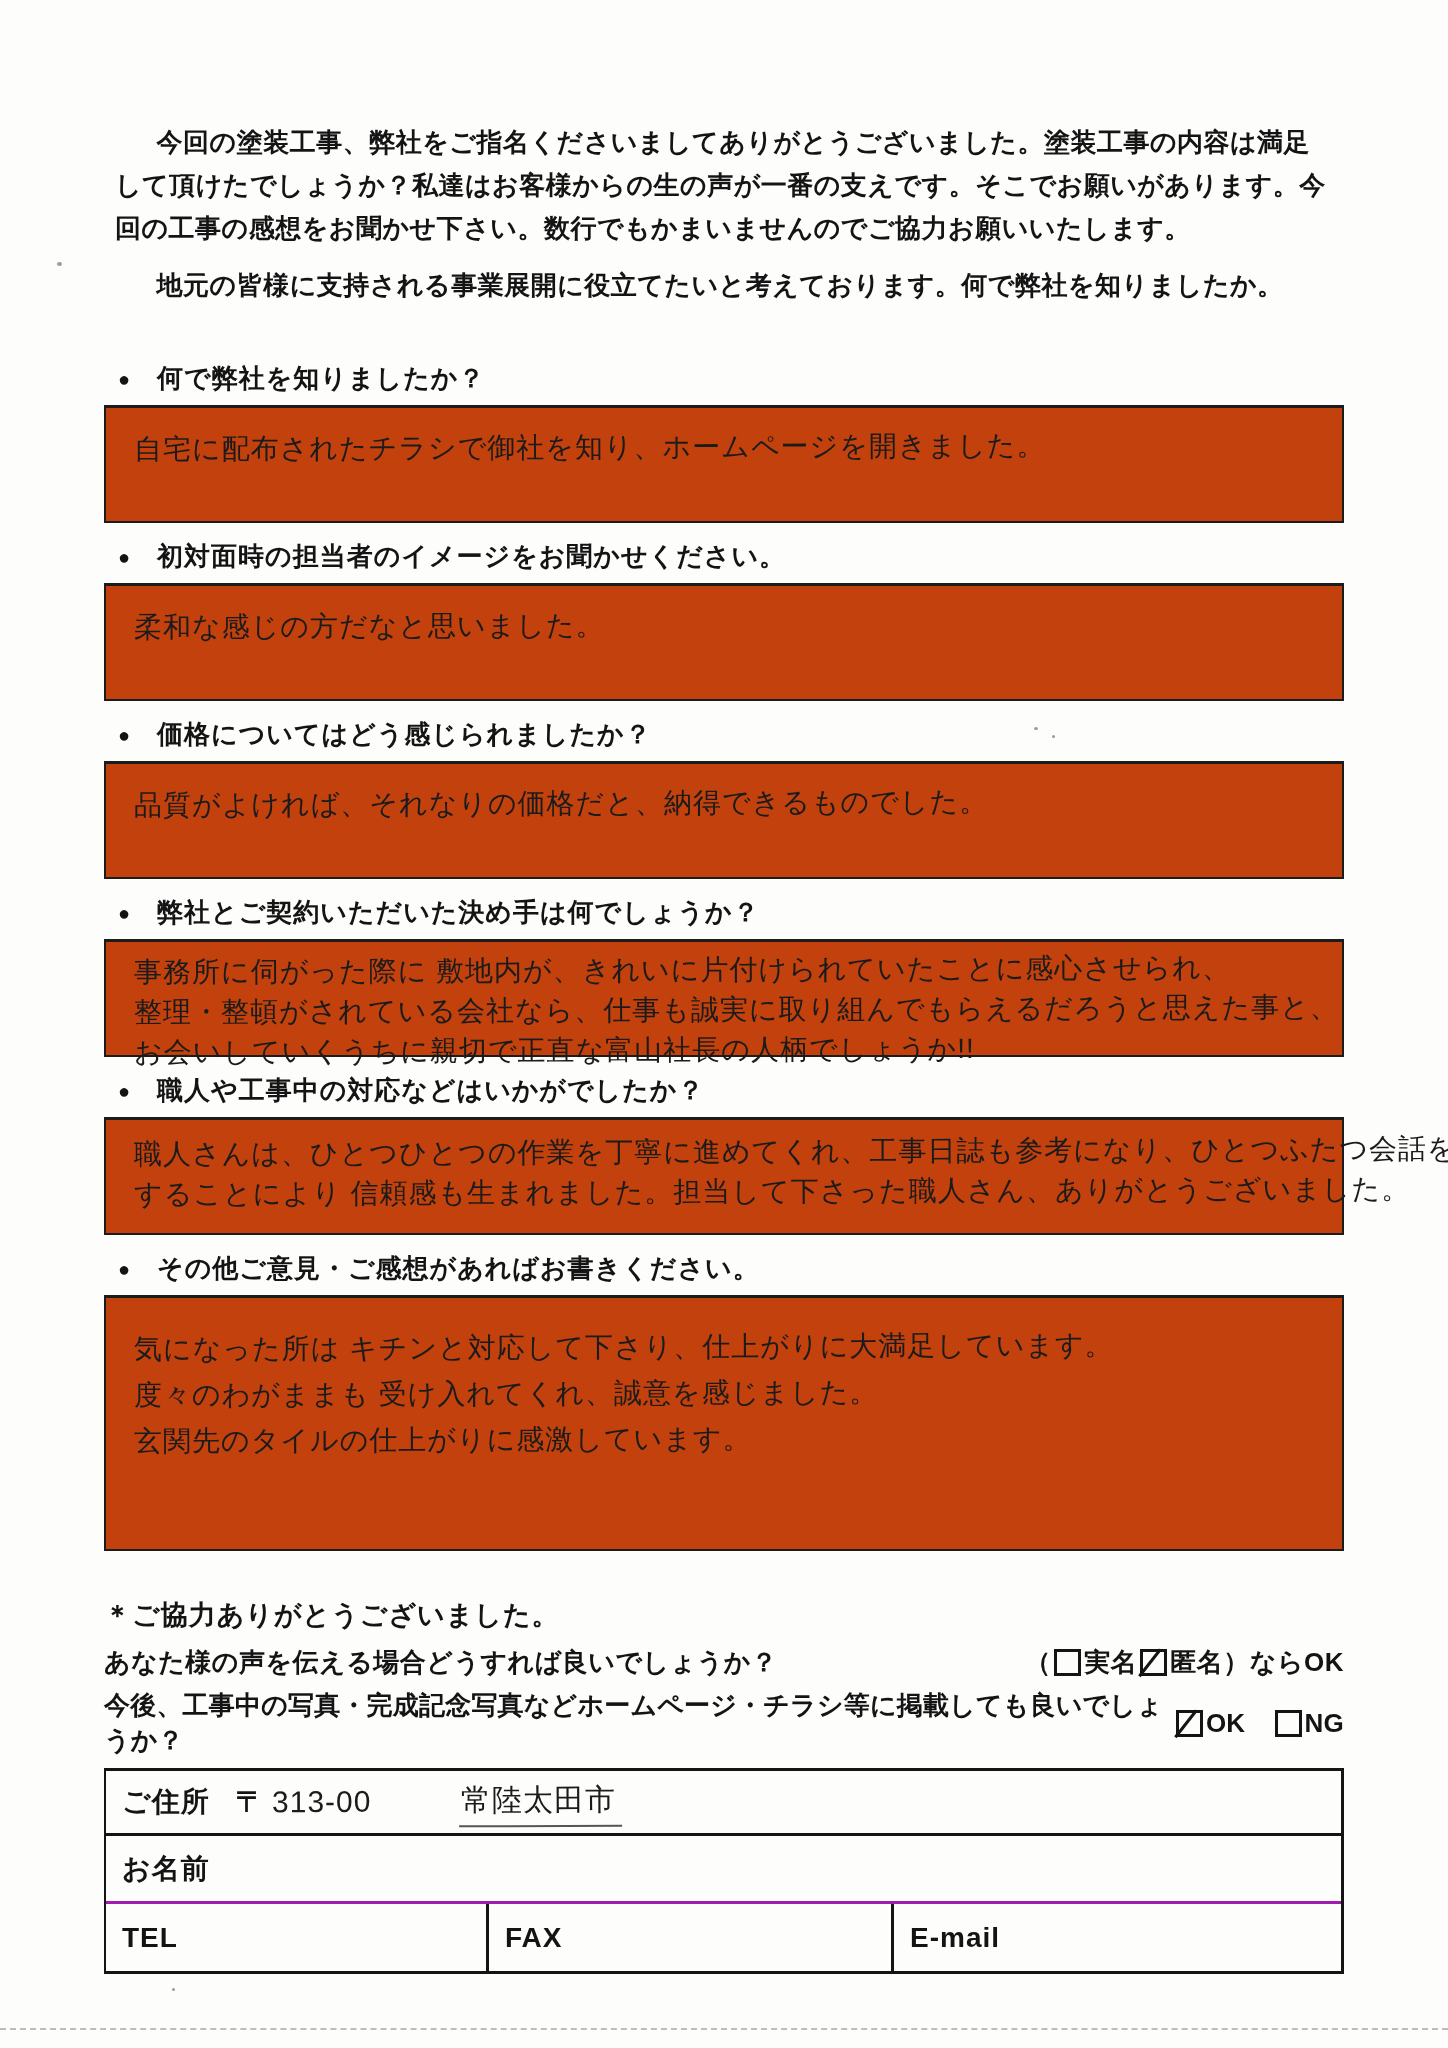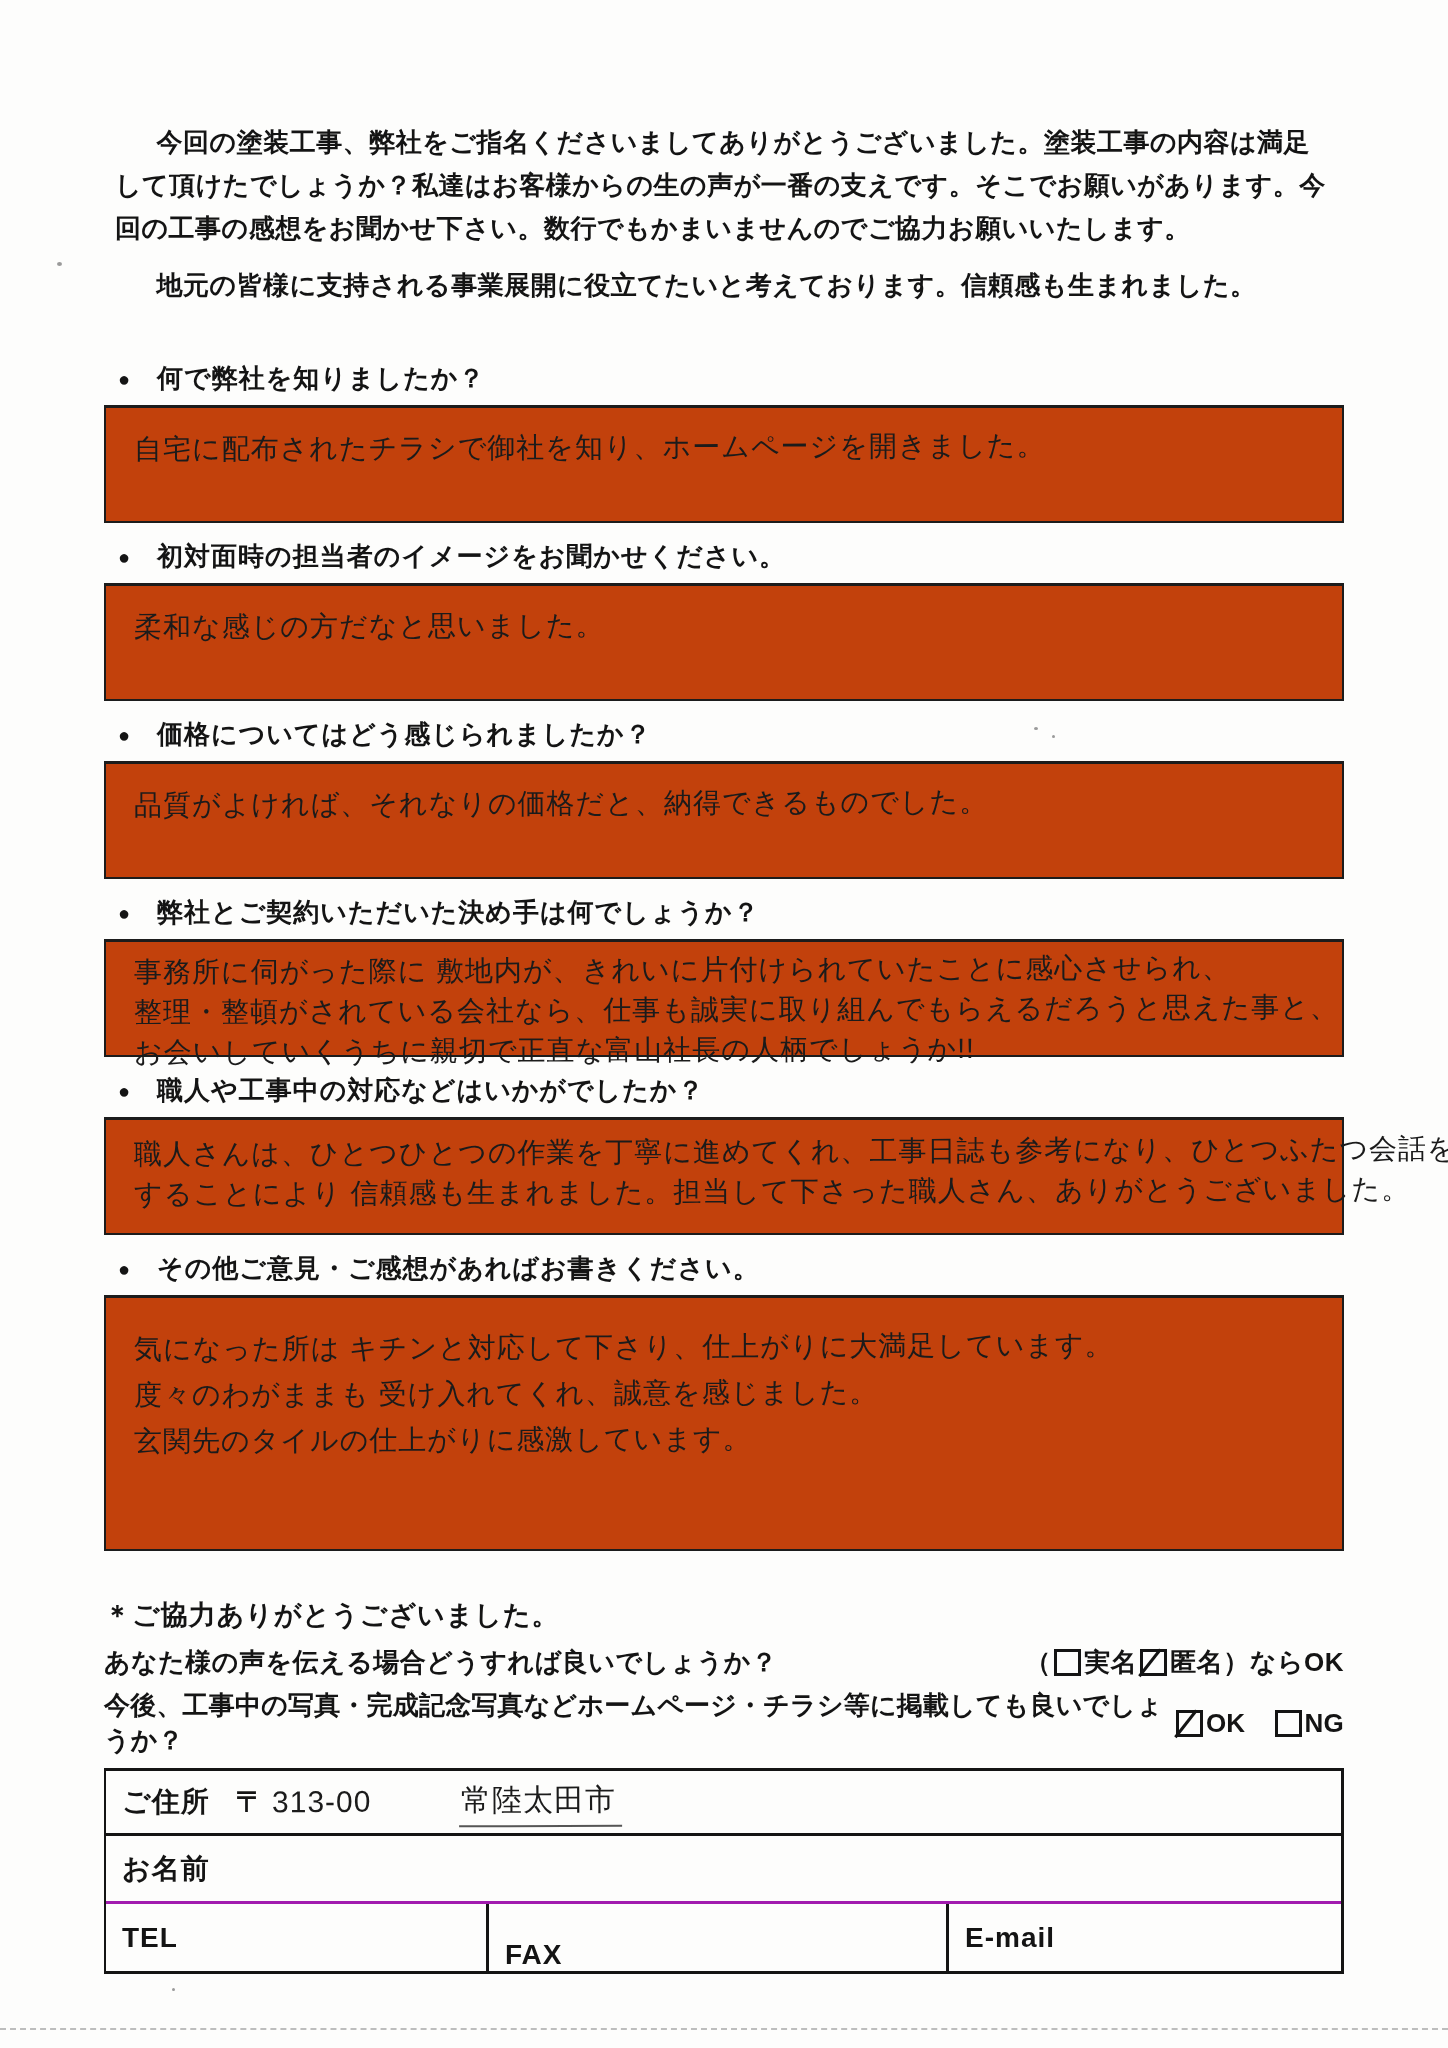--- a/index.html
+++ b/index.html
@@ -105,41 +105,41 @@
   .ct-postal{margin-left:26px;font-weight:700;}
   .ct-row1 .hw{display:inline-block;font-size:30px;}
   .hw-postal{margin-left:8px;}
   .hw-city{margin-left:88px;border-bottom:2px solid #555;padding:0 6px 2px 2px;}
   .ct-cell{
     display:flex;align-items:center;
     height:100%;box-sizing:border-box;
     padding-left:16px;
   }
   .ct-cell-tel{width:380px;}
-  .ct-cell-fax{width:460px;border-left:3px solid #141414;align-items:flex-end;}
+  .ct-cell-fax{width:405px;border-left:3px solid #141414;}
   .ct-cell-email{flex:1;border-left:3px solid #141414;}
   .bottom-scan-line{
     position:absolute;left:0;bottom:18px;width:100%;
     border-top:2px dashed #8a8a8a;opacity:0.55;
   }
   .speck{position:absolute;background:#9a9a9a;border-radius:50%;}
   .speck1{left:57px;top:262px;width:5px;height:4px;}
   .speck2{left:1034px;top:727px;width:4px;height:3px;}
   .speck3{left:1052px;top:735px;width:3px;height:3px;}
   .speck4{left:172px;top:1988px;width:3px;height:3px;}
 </style>
 </head>
 <body>
 
 <div class="page">
   <div class="content">
 
     <div class="intro">
       <p>今回の塗装工事、弊社をご指名くださいましてありがとうございました。塗装工事の内容は満足して頂けたでしょうか？私達はお客様からの生の声が一番の支えです。そこでお願いがあります。今回の工事の感想をお聞かせ下さい。数行でもかまいませんのでご協力お願いいたします。</p>
-      <p>地元の皆様に支持される事業展開に役立てたいと考えております。信頼感も生まれました。</p>
+      <p>地元の皆様に支持される事業展開に役立てたいと考えております。何で弊社を知りましたか。</p>
     </div>
 
     <div class="section first">
       <div class="q-row">
         <span class="bullet">●</span>
         <span>何で弊社を知りましたか？</span>
       </div>
       <div class="answer-box">
         <div class="hw">自宅に配布されたチラシで御社を知り、ホームページを開きました。</div>
       </div>

